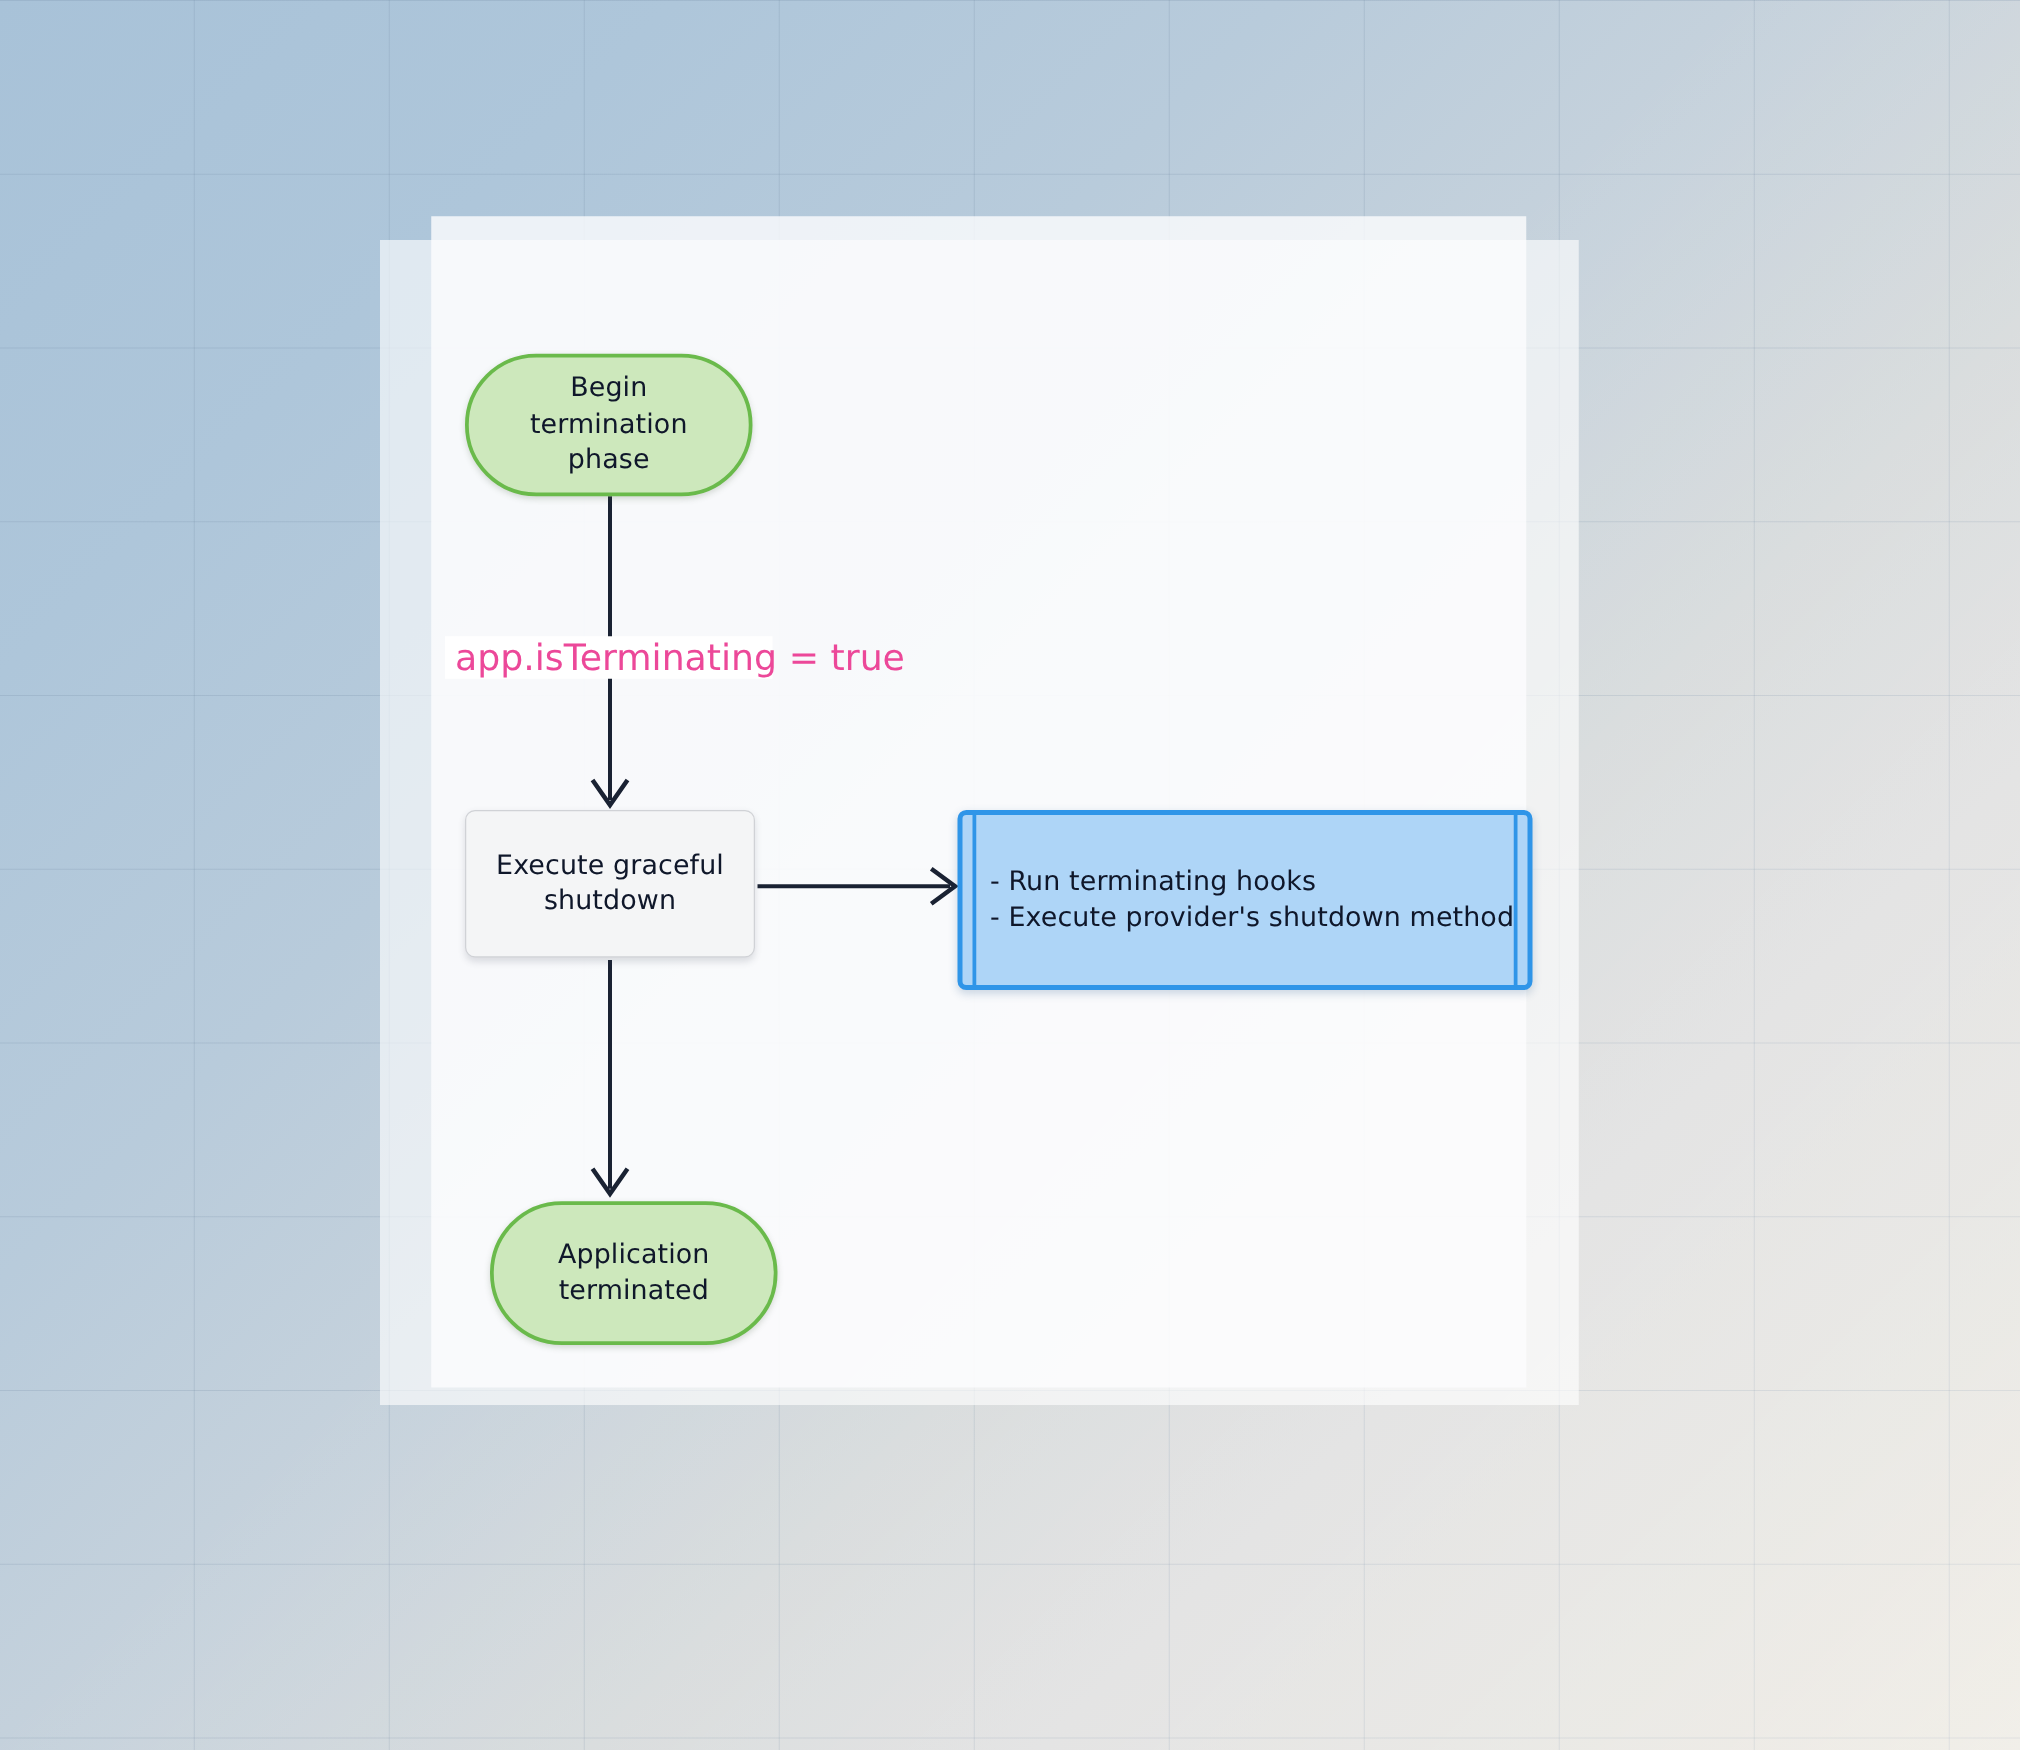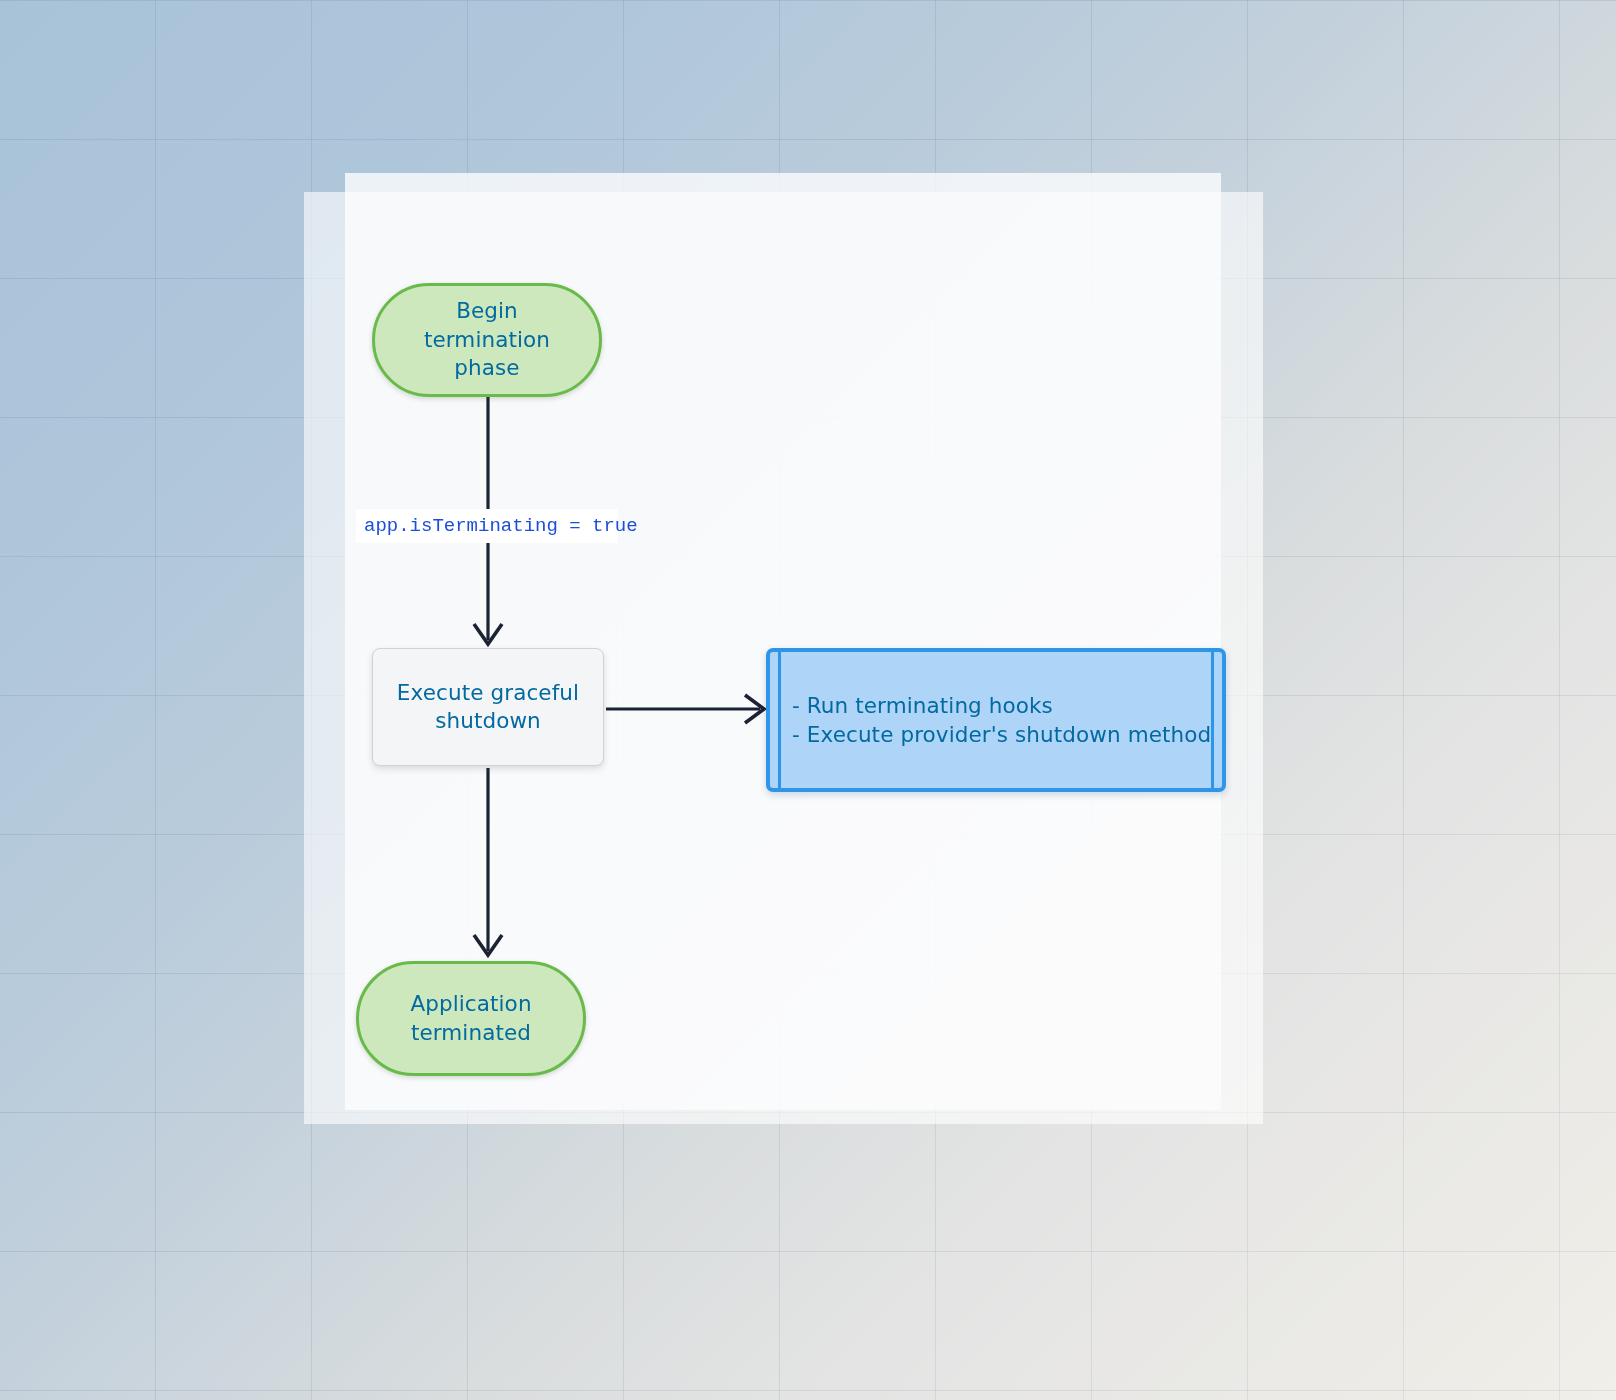--- a/index.html
+++ b/index.html
@@ -67,21 +67,21 @@
   }
   #diagram > * { pointer-events: auto; }
 
   
   .node {
     position: absolute;
     display: flex;
     align-items: center;
     justify-content: center;
     text-align: center;
-    color: #0369a1;
+    color: #0f172a;
     font-size: 21.5px;
     line-height: 28.5px;
     letter-spacing: 0.1px;
   }
 
   .terminal {
     border: 3.5px solid #6aba4b;
     background: #cde8bc;
     border-radius: 60px;
     box-shadow: 0 2px 5px rgba(70,90,60,0.22);
@@ -134,26 +134,25 @@
     stroke: #1a2233;
     stroke-width: 3.6;
     fill: none;
     stroke-linecap: butt;
     stroke-linejoin: miter;
   }
 
   .edge-label {
     position: absolute;
     background: #ffffff;
-    color: #1d4ed8;
-    font-size: 19px;
+    color: #ec4899;
+    font-size: 29px;
     line-height: 30px;
     padding: 2px 8px;
     white-space: nowrap;
-    font-family: Liberation Mono, monospace;
   }
 </style>
 </head>
 <body>
 
 <div id="canvas">
 
   <div id="grid"></div>
   <div id="grid-fade"></div>
 
@@ -189,17 +188,17 @@
     <div class="node process" style="left:372px; top:648px; width:232px; height:118px; white-space:pre-line;">Execute graceful
 shutdown</div>
 
     <div class="node subroutine" style="left:766px; top:648px; width:460px; height:144px;">
       <span class="bar left"></span>
       <span class="bar right"></span>
       <span class="sub-text">- Run terminating hooks
 - Execute provider's shutdown method</span>
     </div>
 
-    <div class="node terminal" style="left:356px; top:961px; width:230px; height:115px; white-space:pre-line;">Application
+    <div class="node terminal" style="left:392px; top:961px; width:230px; height:115px; white-space:pre-line;">Application
 terminated</div>
 
   </div>
 </div>
 
 </body></html>

